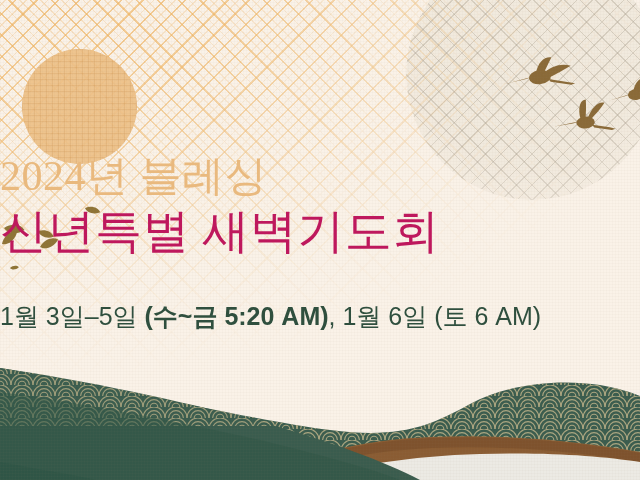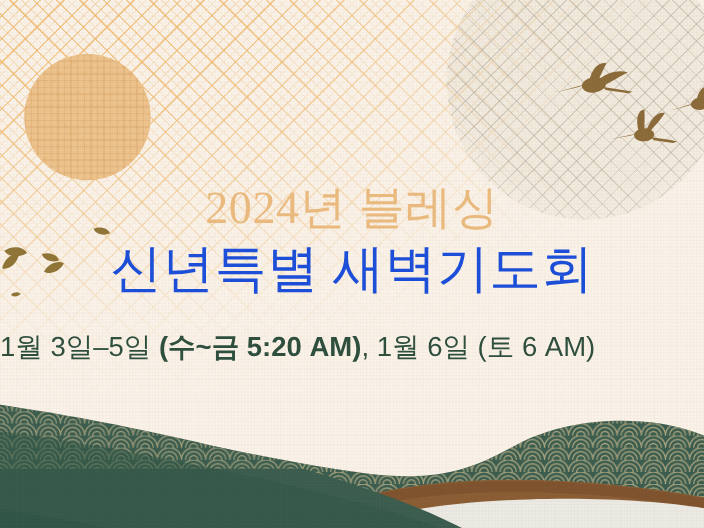--- a/index.html
+++ b/index.html
@@ -98,39 +98,39 @@
         rgba(0,0,0,0) 1px, rgba(0,0,0,0) 3px);
     pointer-events: none;
   }
 
   .svg-layer { position: absolute; inset: 0; width: 640px; height: 480px; }
 
   
   .title-block {
     position: absolute;
     left: 0; right: 0;
-    top: 164px;
-    text-align: center;
+    top: 150px;
+    text-align: left;
     z-index: 6;
   }
   .title-line {
     font-family: "Liberation Serif", serif;
     font-weight: 400;
     letter-spacing: 0.5px;
     white-space: nowrap;
   }
   .title-line-1 {
     font-size: 42px;
     line-height: 52px;
     color: #e9b97e;
   }
   .title-line-2 {
     font-size: 47px;
     line-height: 58px;
-    color: #1d4ed8;
+    color: #be185d;
   }
   .subtitle {
     position: absolute;
     left: 0; right: 0;
     top: 300px;
     text-align: left;
     font-size: 25px;
     line-height: 32px;
     color: #2f4f3e;
     white-space: nowrap;

